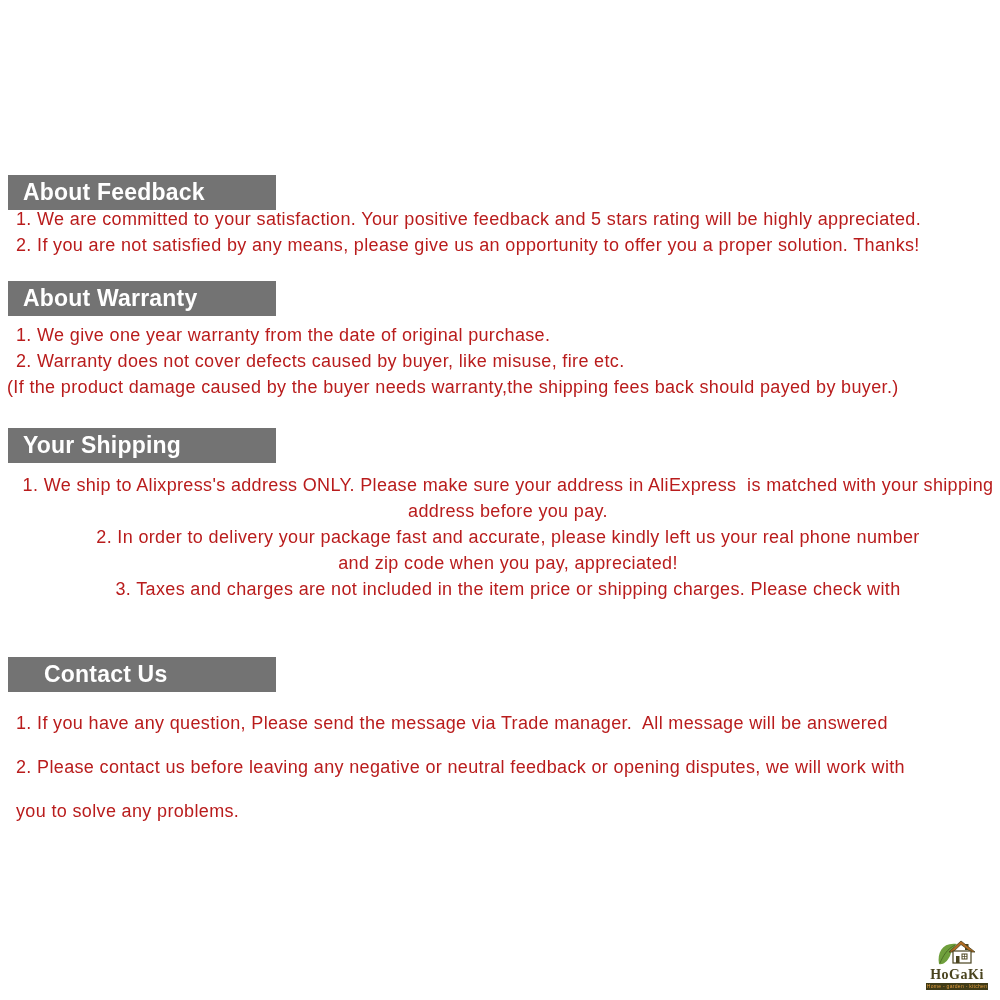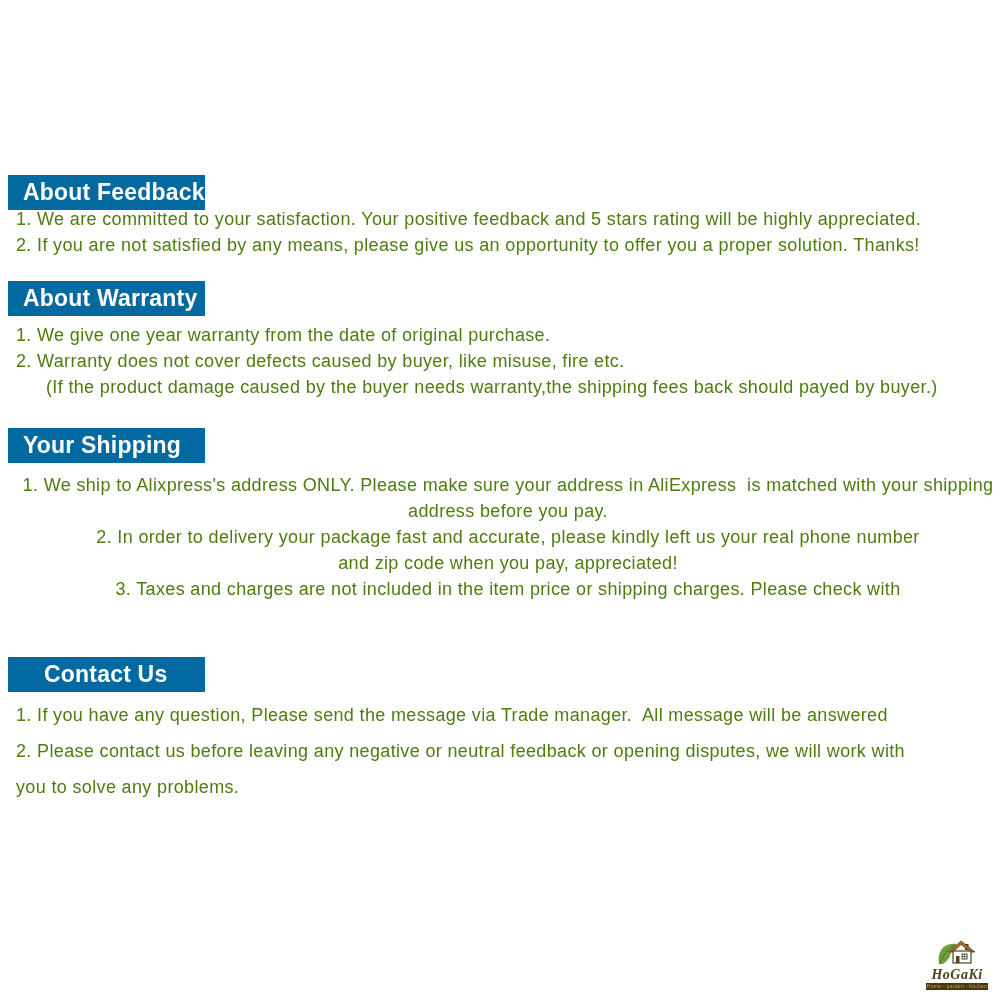--- a/index.html
+++ b/index.html
@@ -10,50 +10,50 @@
   body {
     width: 1000px;
     height: 1000px;
     position: relative;
     font-family: "Liberation Sans", sans-serif;
     overflow: hidden;
   }
   .section-banner {
     position: absolute;
     left: 8px;
-    width: 197px;
+    width: 268px;
     height: 35px;
-    background: #0369a1;
+    background: #737373;
     color: #ffffff;
     font-size: 23px;
     font-weight: bold;
     line-height: 35px;
     padding-left: 15px;
     box-sizing: border-box;
     letter-spacing: 0.2px;
   }
   .section-body {
     position: absolute;
     left: 0;
     width: 1000px;
-    color: #4d7c0f;
+    color: #b91c1c;
     font-size: 18px;
     letter-spacing: 0.35px;
   }
   .section-body .line {
     line-height: 26px;
     padding-left: 16px;
     white-space: pre;
   }
   .section-body.wide .line {
     line-height: 36px;
+    margin-top: 8px;
   }
   .section-body .line.paren {
-    padding-left: 18px;
-    margin-left: 28px;
+    padding-left: 7px;
   }
   #banner-feedback { top: 175px; }
   #body-feedback   { top: 206px; }
   #banner-warranty { top: 281px; }
   #body-warranty   { top: 322px; }
   #banner-shipping { top: 428px; }
   #body-shipping   { top: 472px; text-align: center; }
   #banner-contact  { top: 657px; padding-left: 36px; }
   #body-contact    { top: 697px; }
 
@@ -66,21 +66,20 @@
   }
   .logo-art {
     display: block;
     margin: 0 auto;
     width: 44px;
     height: 30px;
   }
   .logo-name {
     font-family: "Liberation Serif", serif;
     font-weight: bold;
-    font-style: italic;
     font-size: 14px;
     line-height: 14px;
     color: #4a441f;
     letter-spacing: 0.5px;
     white-space: nowrap;
   }
   .logo-tagline {
     margin-top: 1px;
     background: #3f3b17;
     color: #e09a3c;

